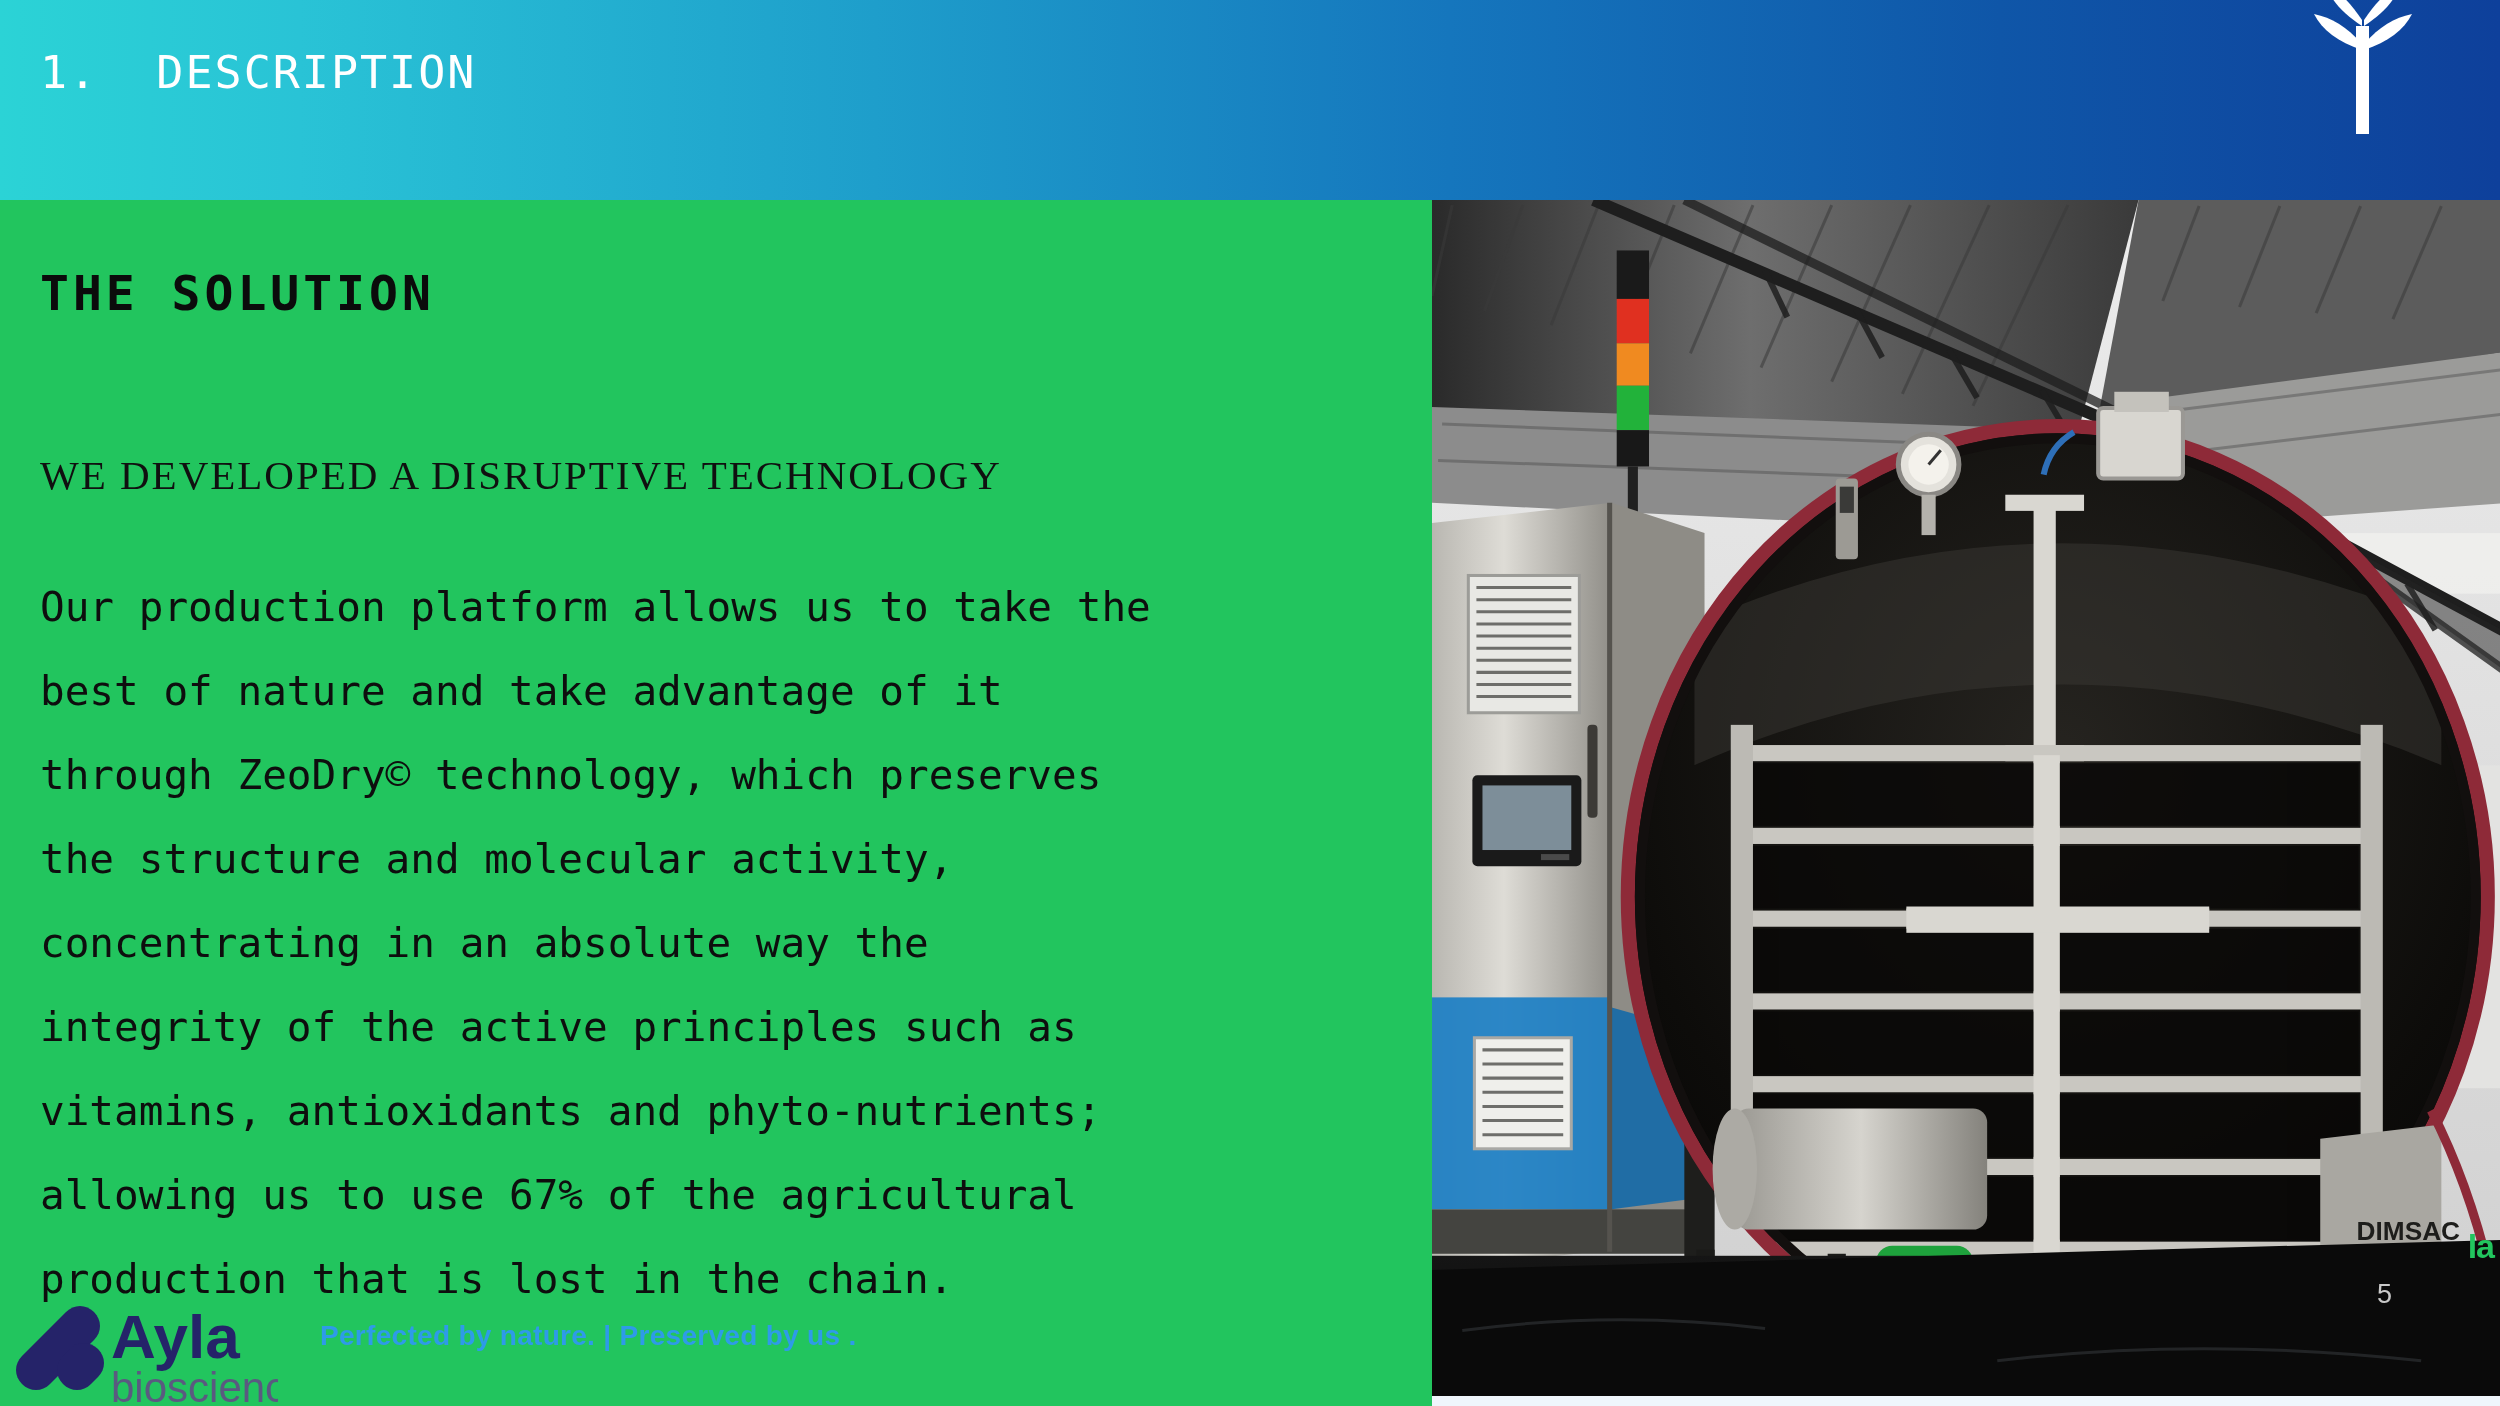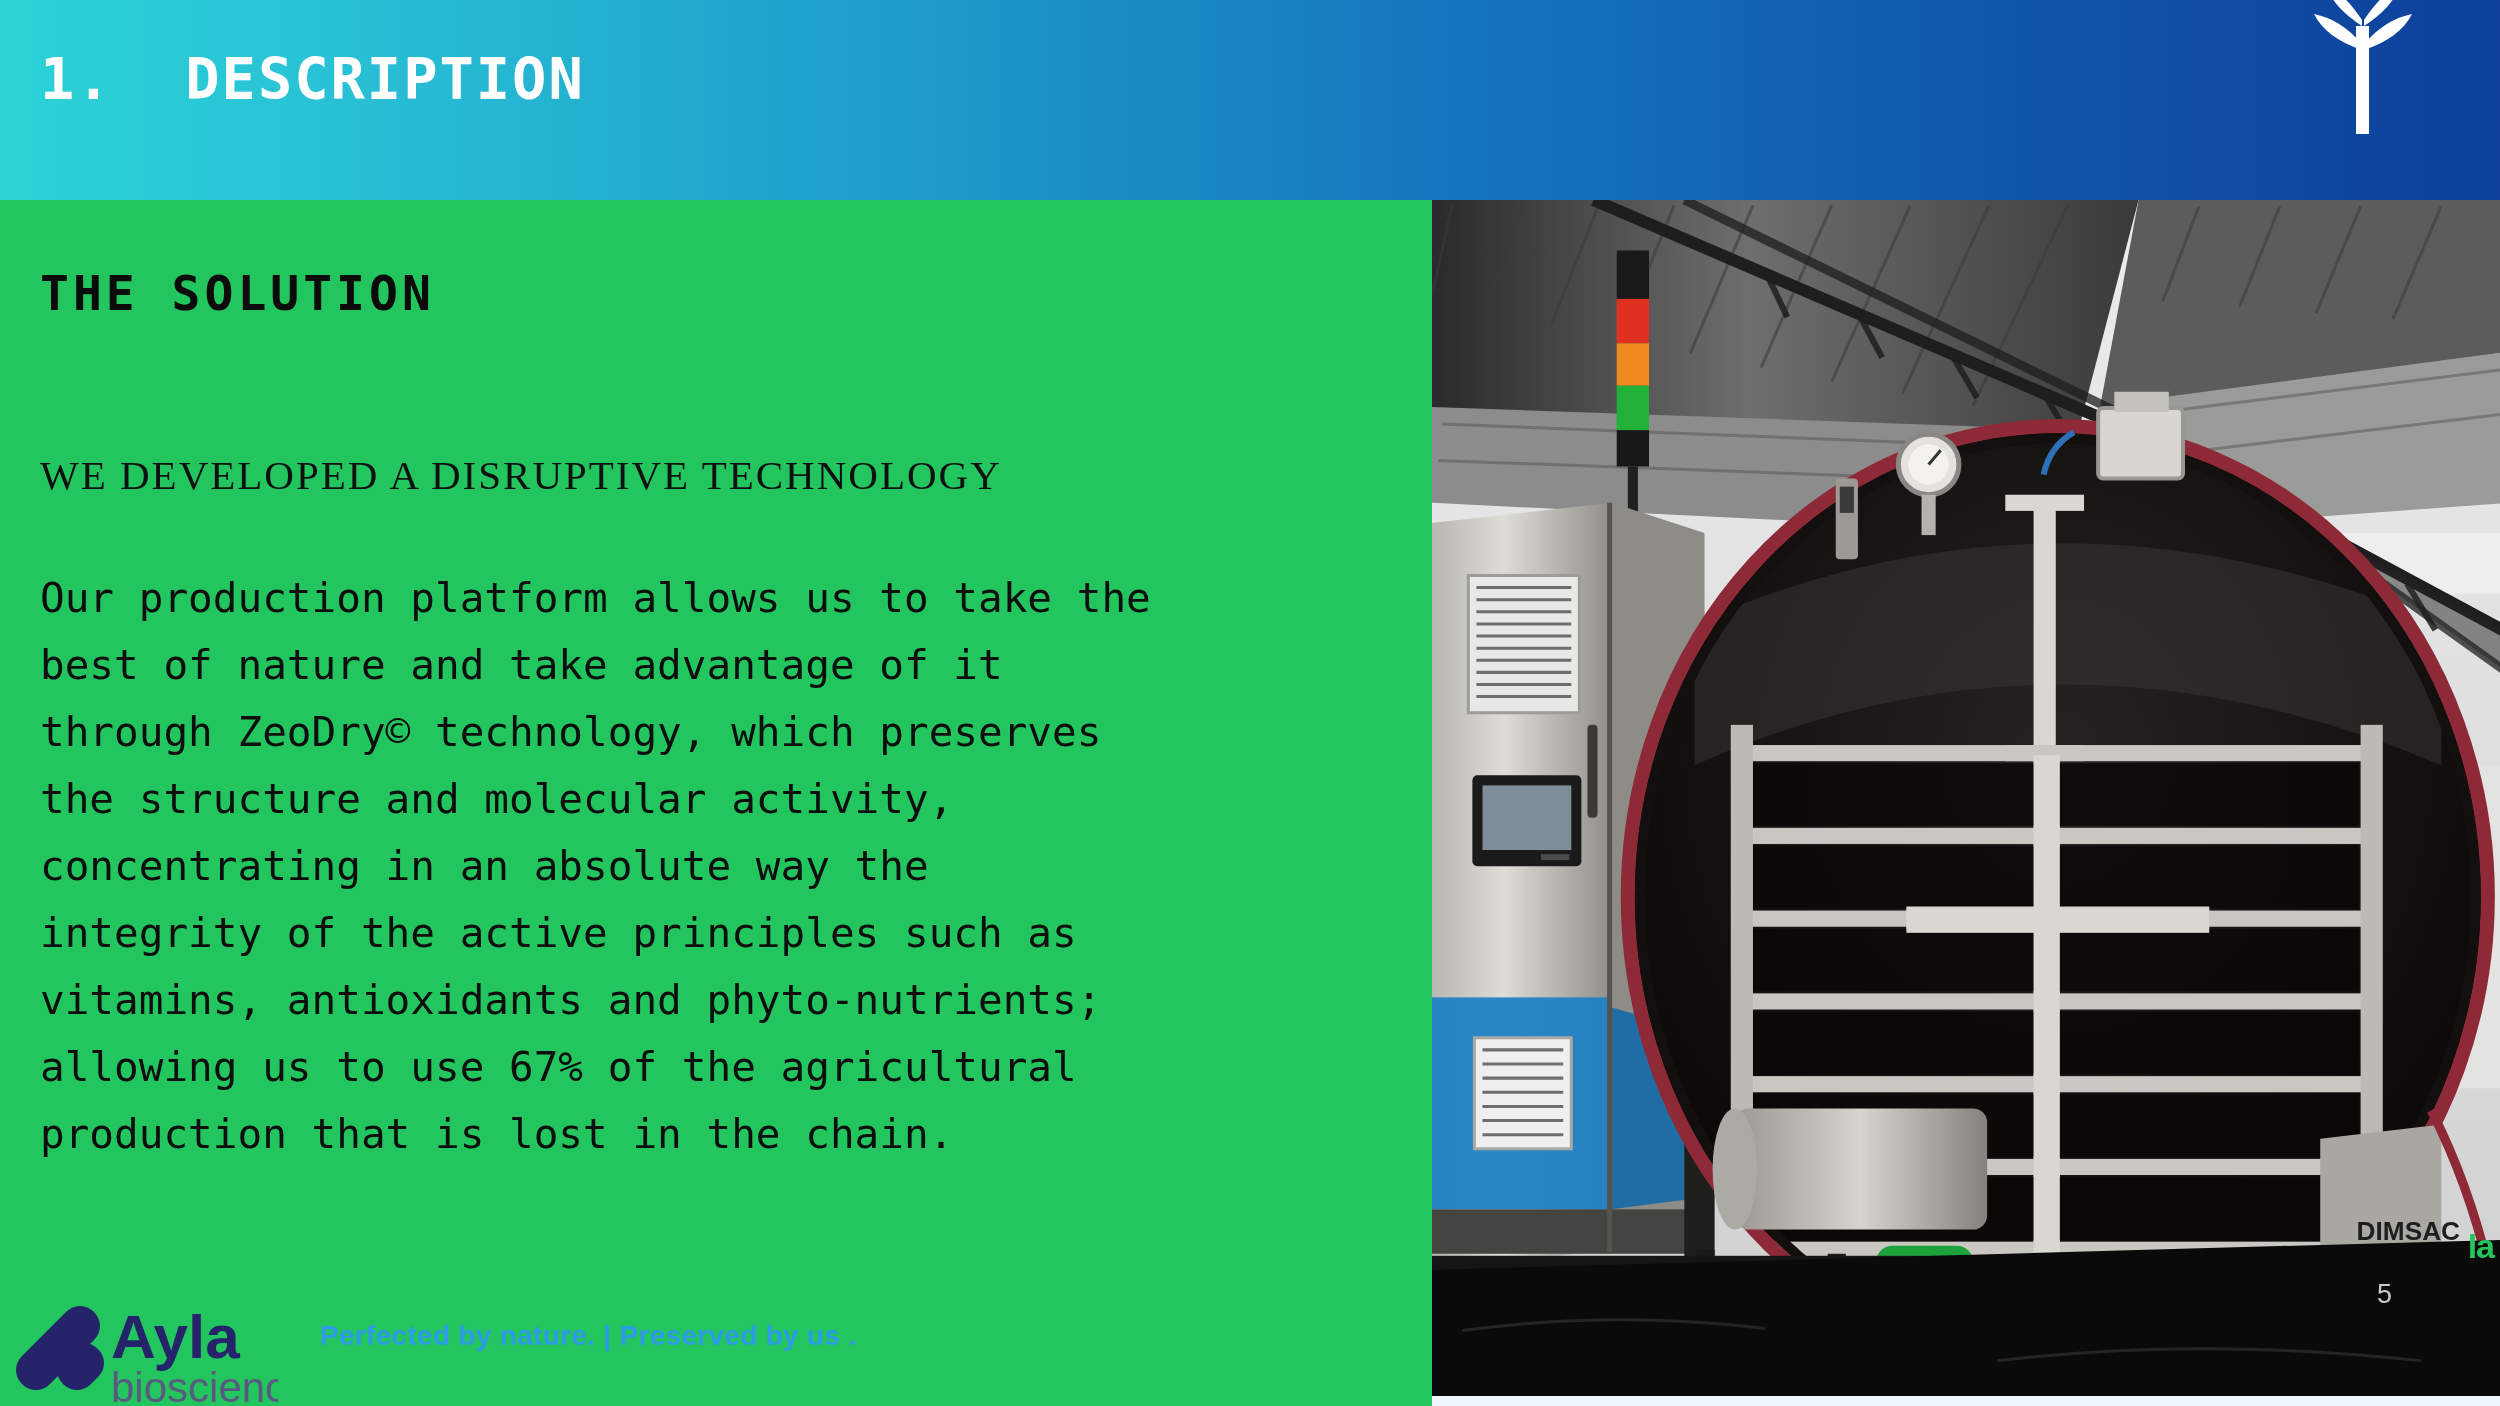--- a/index.html
+++ b/index.html
@@ -5,34 +5,34 @@
   html,body{margin:0;padding:0;background:#000;}
   body{width:2500px;height:1406px;overflow:hidden;font-family:"Liberation Mono",monospace;}
 
   .slide{position:relative;width:2500px;height:1406px;background:#EEF5FC;overflow:hidden;}
 
   
   .header{position:absolute;left:0;top:0;width:2500px;height:200px;
     background:linear-gradient(90deg,#2BD3D6 0%,#29C3D6 12%,#1E9ECB 35%,#1576BD 58%,#0F56A8 80%,#0E409B 100%);}
   .header-title{position:absolute;left:40px;top:46px;
     font-family:"DejaVu Sans Mono","Liberation Mono",monospace;
-    font-size:57px;font-weight:bold;color:#FFFFFF;letter-spacing:2px;white-space:pre;}
+    font-size:45px;font-weight:normal;color:#FFFFFF;letter-spacing:2px;white-space:pre;}
   .logo-tree{position:absolute;right:72px;top:-14px;width:130px;height:150px;}
 
   
   .left-panel{position:absolute;left:0;top:200px;width:1432px;height:1206px;background:#22c55e;}
   .solution-heading{position:absolute;left:40px;top:65px;
     font-family:"DejaVu Sans Mono","Liberation Mono",monospace;
     font-size:48px;font-weight:bold;color:#0B0B0B;letter-spacing:4px;white-space:pre;}
   .subtitle{position:absolute;left:40px;top:251px;
     font-family:Liberation Serif, serif;
     font-size:41px;font-weight:normal;color:#101010;letter-spacing:2px;white-space:pre;}
   .body-text{position:absolute;left:40px;top:365px;width:1370px;
     font-family:"DejaVu Sans Mono","Liberation Mono",monospace;
-    font-size:41px;font-weight:normal;color:#0E0E0E;line-height:67px;white-space:pre-line;}
+    font-size:41px;font-weight:normal;color:#0E0E0E;line-height:84px;white-space:pre-line;}
 
   
   .footer-logo{position:absolute;left:8px;top:1288px;width:270px;height:118px;}
   .footer-tagline{position:absolute;left:320px;top:1320px;
     font-family:"Liberation Sans",sans-serif;font-size:28px;font-weight:bold;
     color:#2E9BE8;letter-spacing:.3px;white-space:pre;}
 
   
   .photo{position:absolute;left:1432px;top:200px;width:1068px;height:1196px;overflow:hidden;background:#0a0a0a;padding-left:10px;}
   .photo-inner{position:absolute;inset:0;}

